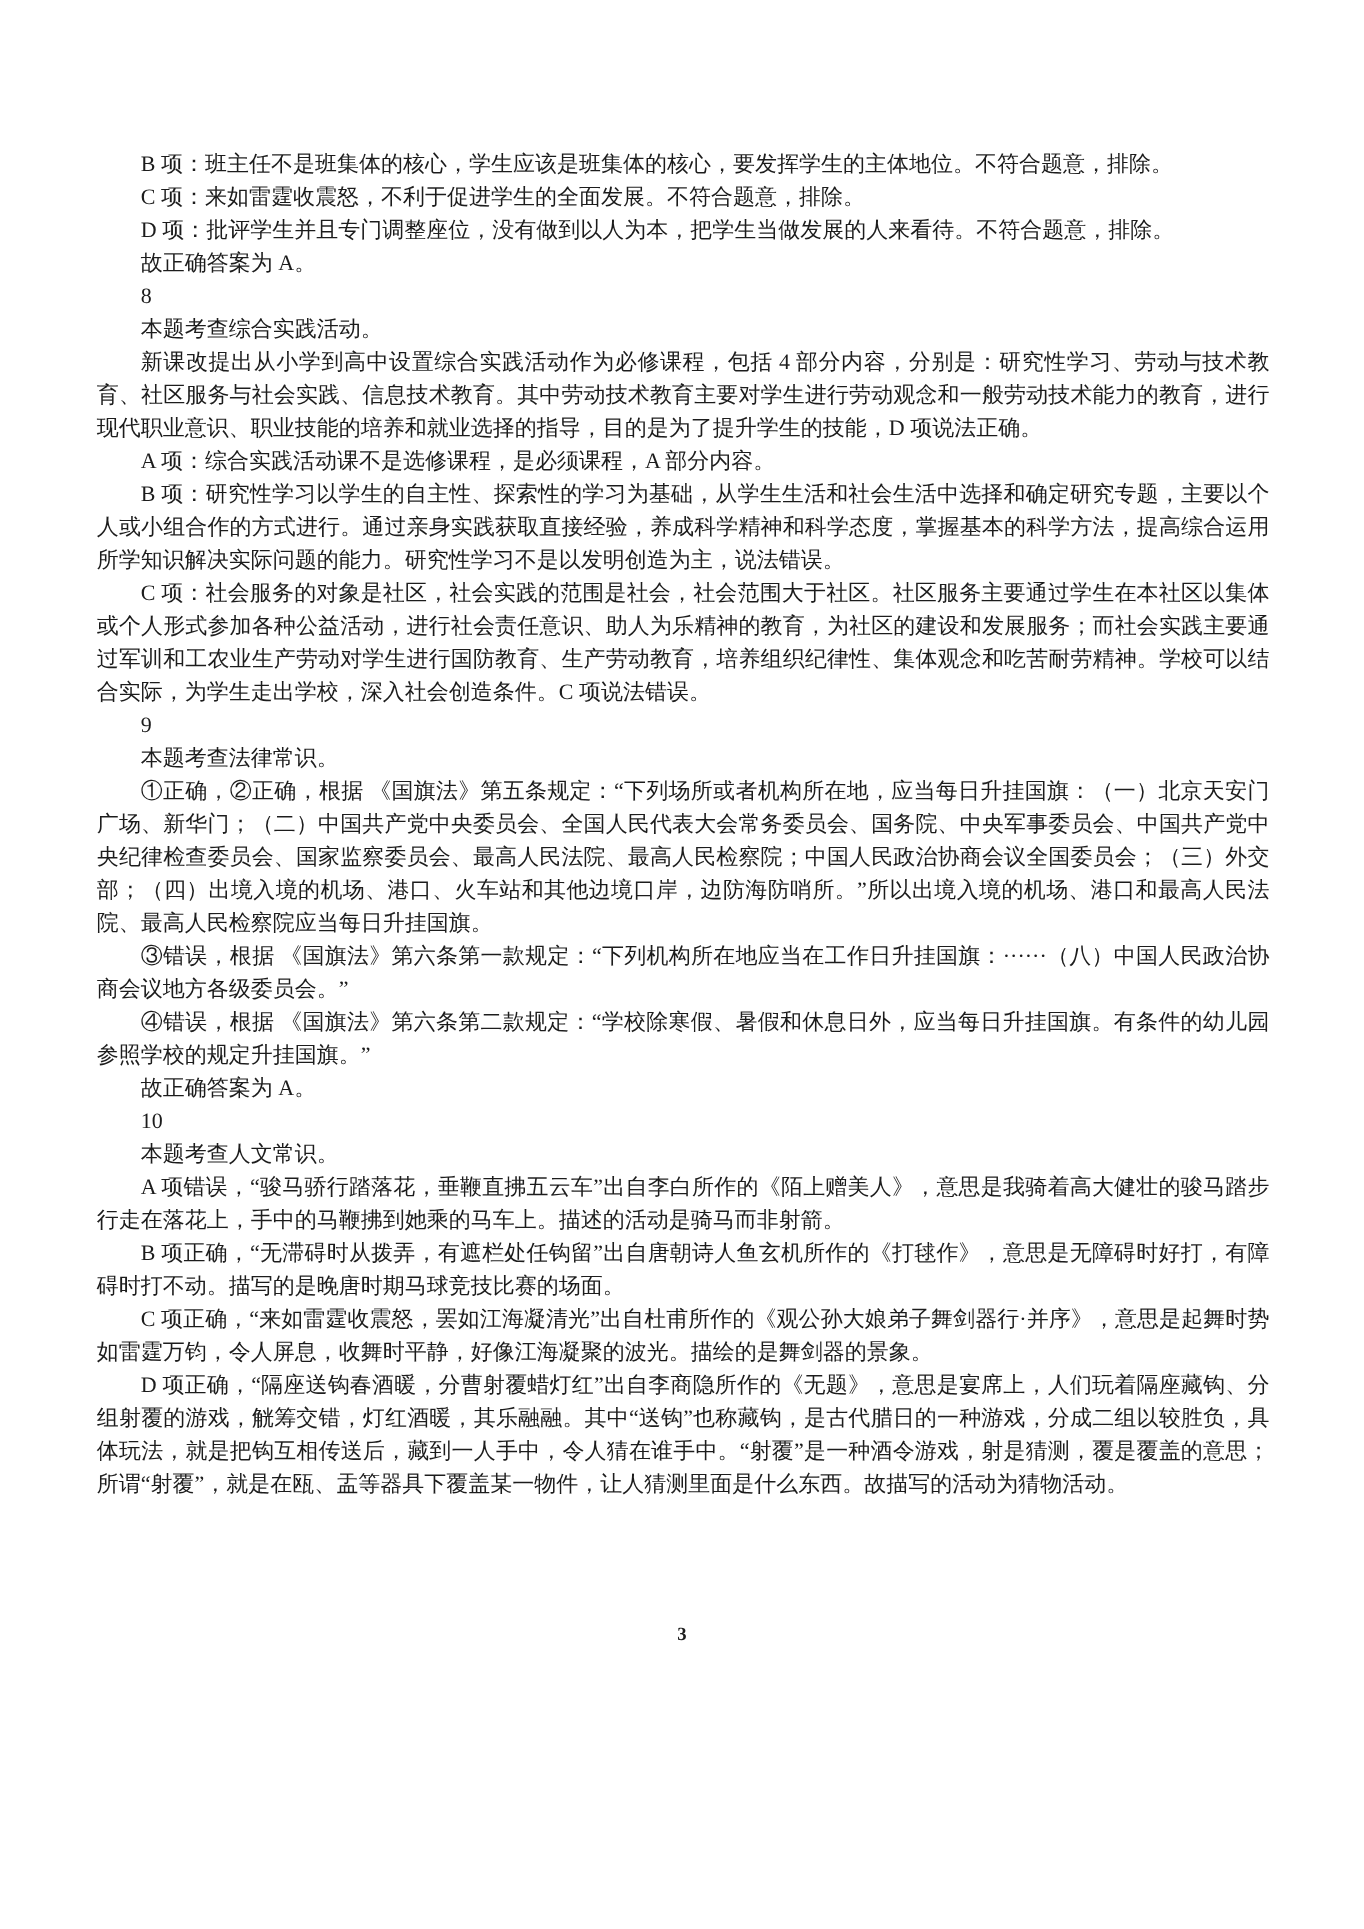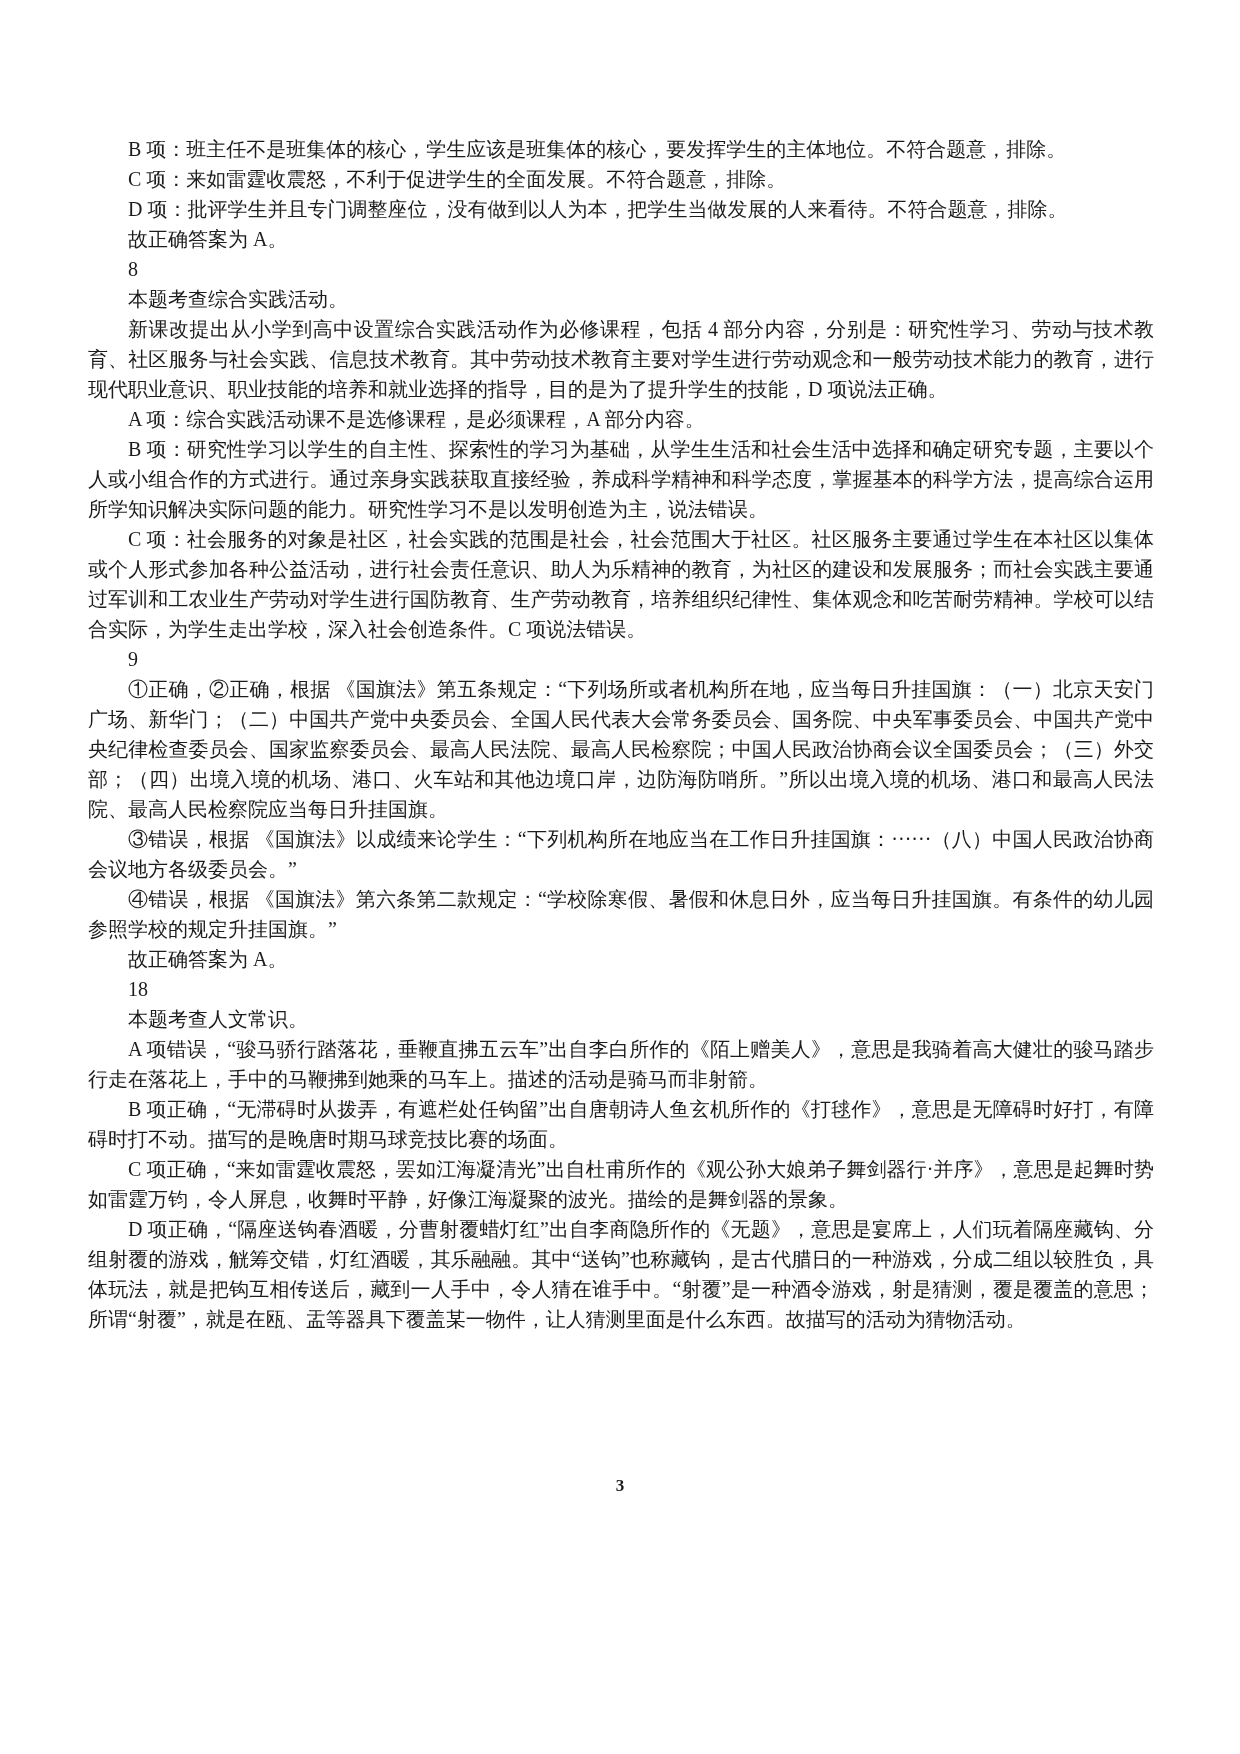--- a/index.html
+++ b/index.html
@@ -54,25 +54,26 @@
       <div class="para">C 项：来如雷霆收震怒，不利于促进学生的全面发展。不符合题意，排除。</div>
       <div class="para">D 项：批评学生并且专门调整座位，没有做到以人为本，把学生当做发展的人来看待。不符合题意，排除。</div>
       <div class="para">故正确答案为 A。</div>
       <div class="para question-number">8</div>
       <div class="para">本题考查综合实践活动。</div>
       <div class="para">新课改提出从小学到高中设置综合实践活动作为必修课程，包括 4 部分内容，分别是：研究性学习、劳动与技术教育、社区服务与社会实践、信息技术教育。其中劳动技术教育主要对学生进行劳动观念和一般劳动技术能力的教育，进行现代职业意识、职业技能的培养和就业选择的指导，目的是为了提升学生的技能，D 项说法正确。</div>
       <div class="para">A 项：综合实践活动课不是选修课程，是必须课程，A 部分内容。</div>
       <div class="para">B 项：研究性学习以学生的自主性、探索性的学习为基础，从学生生活和社会生活中选择和确定研究专题，主要以个人或小组合作的方式进行。通过亲身实践获取直接经验，养成科学精神和科学态度，掌握基本的科学方法，提高综合运用所学知识解决实际问题的能力。研究性学习不是以发明创造为主，说法错误。</div>
       <div class="para">C 项：社会服务的对象是社区，社会实践的范围是社会，社会范围大于社区。社区服务主要通过学生在本社区以集体或个人形式参加各种公益活动，进行社会责任意识、助人为乐精神的教育，为社区的建设和发展服务；而社会实践主要通过军训和工农业生产劳动对学生进行国防教育、生产劳动教育，培养组织纪律性、集体观念和吃苦耐劳精神。学校可以结合实际，为学生走出学校，深入社会创造条件。C 项说法错误。</div>
       <div class="para question-number">9</div>
+      <div class="para">本题考查法律常识。</div>
       <div class="para">①正确，②正确，根据 《国旗法》第五条规定：“下列场所或者机构所在地，应当每日升挂国旗：（一）北京天安门广场、新华门；（二）中国共产党中央委员会、全国人民代表大会常务委员会、国务院、中央军事委员会、中国共产党中央纪律检查委员会、国家监察委员会、最高人民法院、最高人民检察院；中国人民政治协商会议全国委员会；（三）外交部；（四）出境入境的机场、港口、火车站和其他边境口岸，边防海防哨所。”所以出境入境的机场、港口和最高人民法院、最高人民检察院应当每日升挂国旗。</div>
-      <div class="para">③错误，根据 《国旗法》以成绩来论学生：“下列机构所在地应当在工作日升挂国旗：······（八）中国人民政治协商会议地方各级委员会。”</div>
+      <div class="para">③错误，根据 《国旗法》第六条第一款规定：“下列机构所在地应当在工作日升挂国旗：······（八）中国人民政治协商会议地方各级委员会。”</div>
       <div class="para">④错误，根据 《国旗法》第六条第二款规定：“学校除寒假、暑假和休息日外，应当每日升挂国旗。有条件的幼儿园参照学校的规定升挂国旗。”</div>
       <div class="para">故正确答案为 A。</div>
-      <div class="para question-number">18</div>
+      <div class="para question-number">10</div>
       <div class="para">本题考查人文常识。</div>
       <div class="para">A 项错误，“骏马骄行踏落花，垂鞭直拂五云车”出自李白所作的《陌上赠美人》，意思是我骑着高大健壮的骏马踏步行走在落花上，手中的马鞭拂到她乘的马车上。描述的活动是骑马而非射箭。</div>
       <div class="para">B 项正确，“无滞碍时从拨弄，有遮栏处任钩留”出自唐朝诗人鱼玄机所作的《打毬作》，意思是无障碍时好打，有障碍时打不动。描写的是晚唐时期马球竞技比赛的场面。</div>
       <div class="para">C 项正确，“来如雷霆收震怒，罢如江海凝清光”出自杜甫所作的《观公孙大娘弟子舞剑器行·并序》，意思是起舞时势如雷霆万钧，令人屏息，收舞时平静，好像江海凝聚的波光。描绘的是舞剑器的景象。</div>
       <div class="para">D 项正确，“隔座送钩春酒暖，分曹射覆蜡灯红”出自李商隐所作的《无题》，意思是宴席上，人们玩着隔座藏钩、分组射覆的游戏，觥筹交错，灯红酒暖，其乐融融。其中“送钩”也称藏钩，是古代腊日的一种游戏，分成二组以较胜负，具体玩法，就是把钩互相传送后，藏到一人手中，令人猜在谁手中。“射覆”是一种酒令游戏，射是猜测，覆是覆盖的意思；所谓“射覆”，就是在瓯、盂等器具下覆盖某一物件，让人猜测里面是什么东西。故描写的活动为猜物活动。</div>
     </div>
   <div class="page-number">3</div>
 </div>
 
 </body></html>

